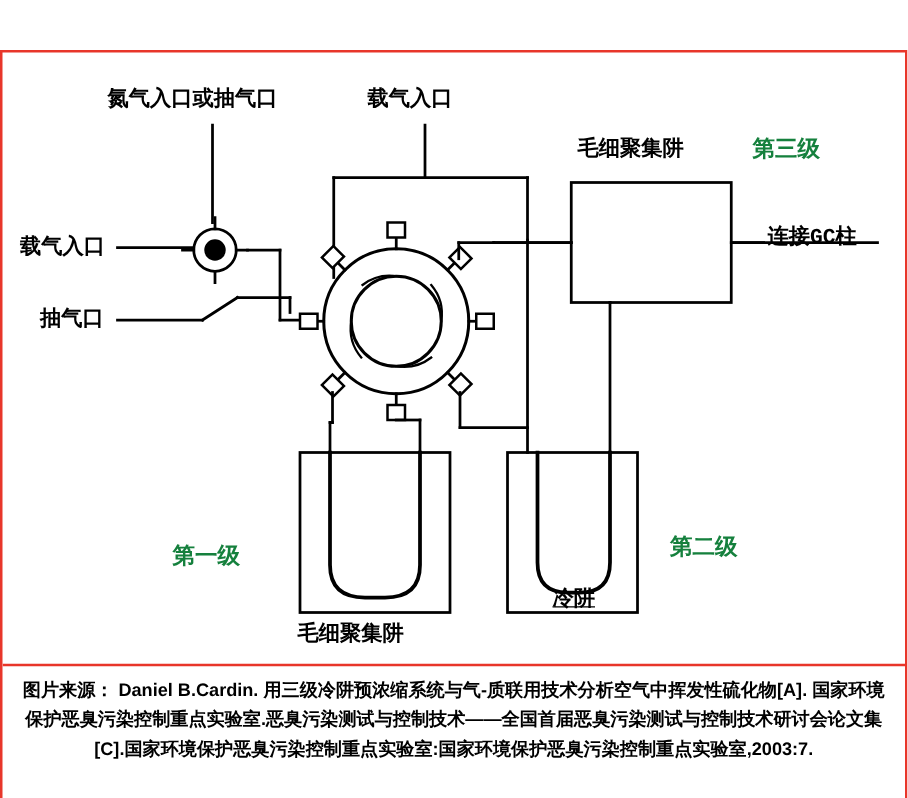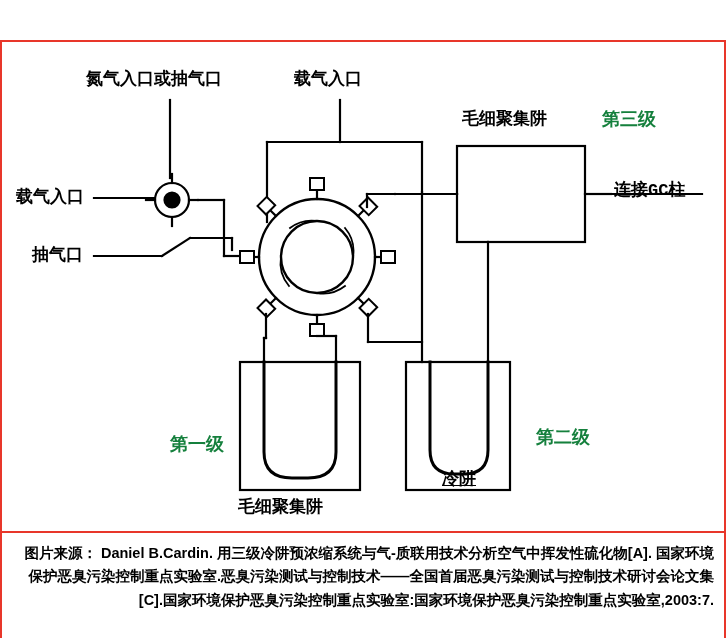--- a/index.html
+++ b/index.html
@@ -57,21 +57,21 @@
     position: absolute;
     left: 0;
     top: 492px;
     width: 722px;
     padding: 8px 10px 4px 10px;
     box-sizing: border-box;
     font-size: 14.5px;
     font-weight: bold;
     color: #000000;
     line-height: 1.62;
-    text-align: right;
+    text-align: center;
   }
 </style>
 </head>
 <body>
 
 <div id="page">
 
   <div id="diagram-area">
 
     <svg id="diagram-svg" width="722" height="489" viewBox="0 0 722 489">
@@ -177,21 +177,21 @@
     <div class="lbl sz17" style="left:14px; top:146px;">载气入口</div>
 
     <div class="lbl sz17" style="left:30px; top:204px;text-align:right;">抽气口</div>
 
     <div class="lbl sz17" style="left:460px; top:68px;">毛细聚集阱</div>
 
     <div class="lbl sz18 red" style="left:600px; top:68px;">第三级</div>
 
     <div class="lbl sz17" style="left:612px; top:140px;font-family:Liberation Mono, monospace;">连接GC柱</div>
 
-    <div class="lbl sz18 red" style="left:168px; top:393px;">第一级</div>
+    <div class="lbl sz18 red" style="left:136px; top:393px;">第一级</div>
 
     <div class="lbl sz18 red" style="left:534px; top:386px;">第二级</div>
 
     <div class="lbl sz17" style="left:236px; top:456px;">毛细聚集阱</div>
 
     <div class="lbl sz17" style="left:440px; top:428px;text-decoration:underline;">冷阱</div>
   </div>
 
   <div id="divider"></div>
 

